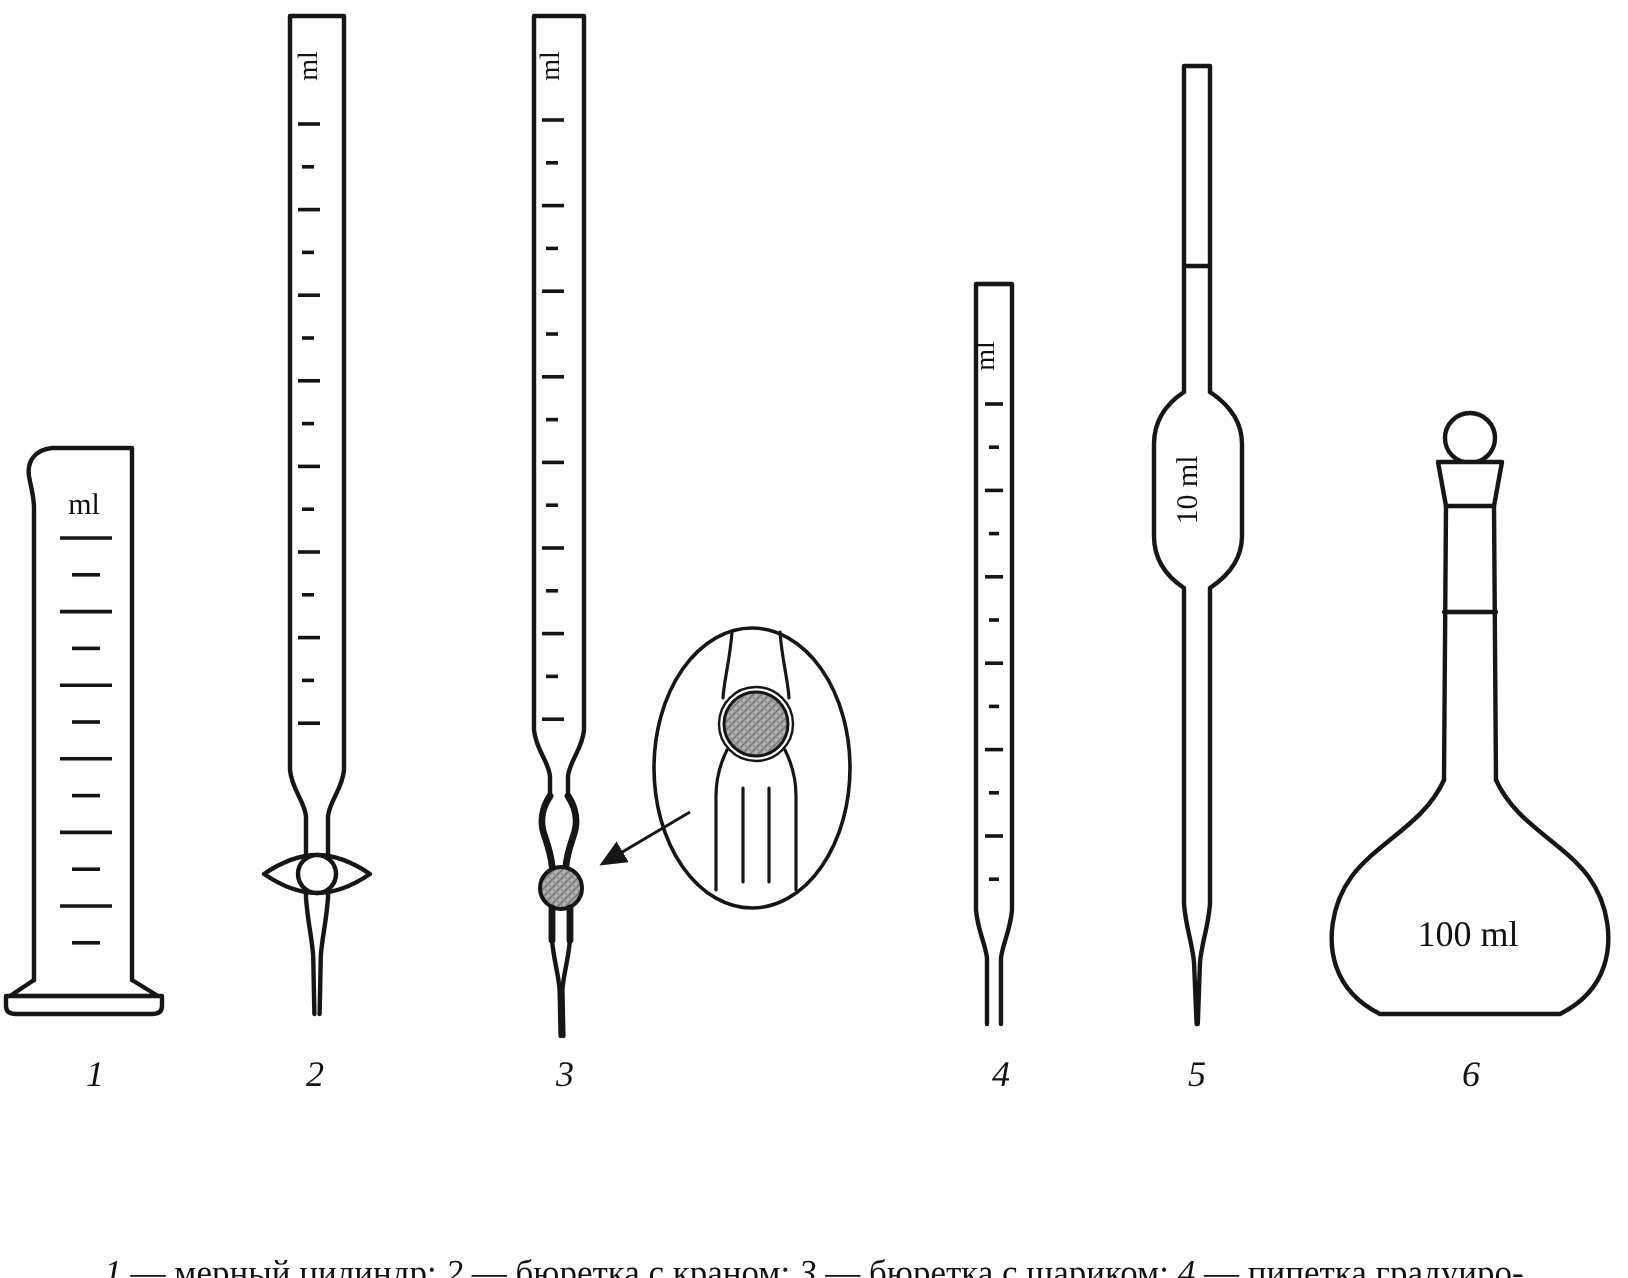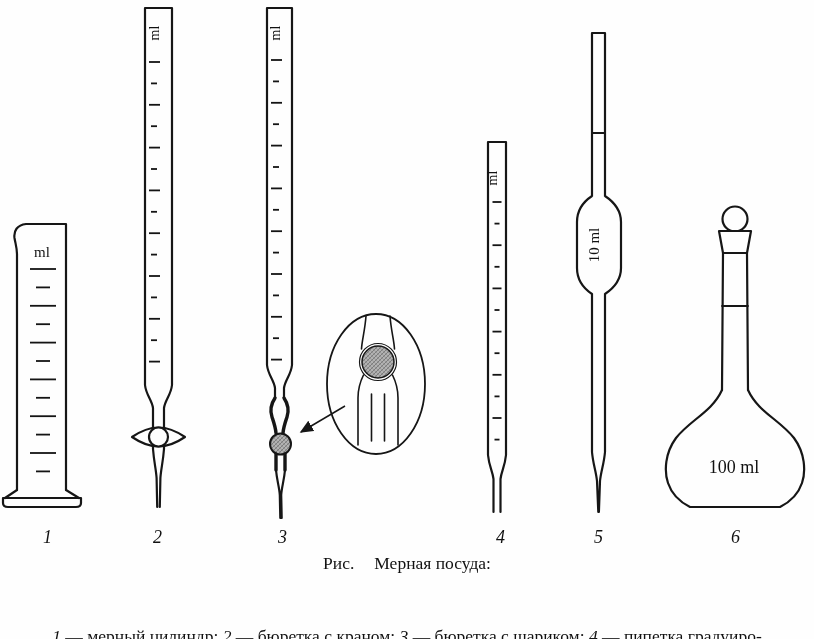--- a/index.html
+++ b/index.html
@@ -171,22 +171,19 @@
 
   <div class="numbers">
     <span style="left:43px">1</span>
     <span style="left:153px">2</span>
     <span style="left:278px">3</span>
     <span style="left:496px">4</span>
     <span style="left:594px">5</span>
     <span style="left:731px">6</span>
   </div>
 
-  <div class="caption">
-    <span>Рис.</span><span class="caption-title">Мерная посуда:</span>
-  </div>
 
   <div class="legend">
     <div><span class="it">1</span><span> — мерный цилиндр; </span><span class="it">2</span><span> — бюретка с краном; </span><span class="it">3</span><span> — бюретка с шариком; </span><span class="it">4</span><span> — пипетка градуиро-</span></div>
     
   </div>
 
 </div>
 
 </body></html>

